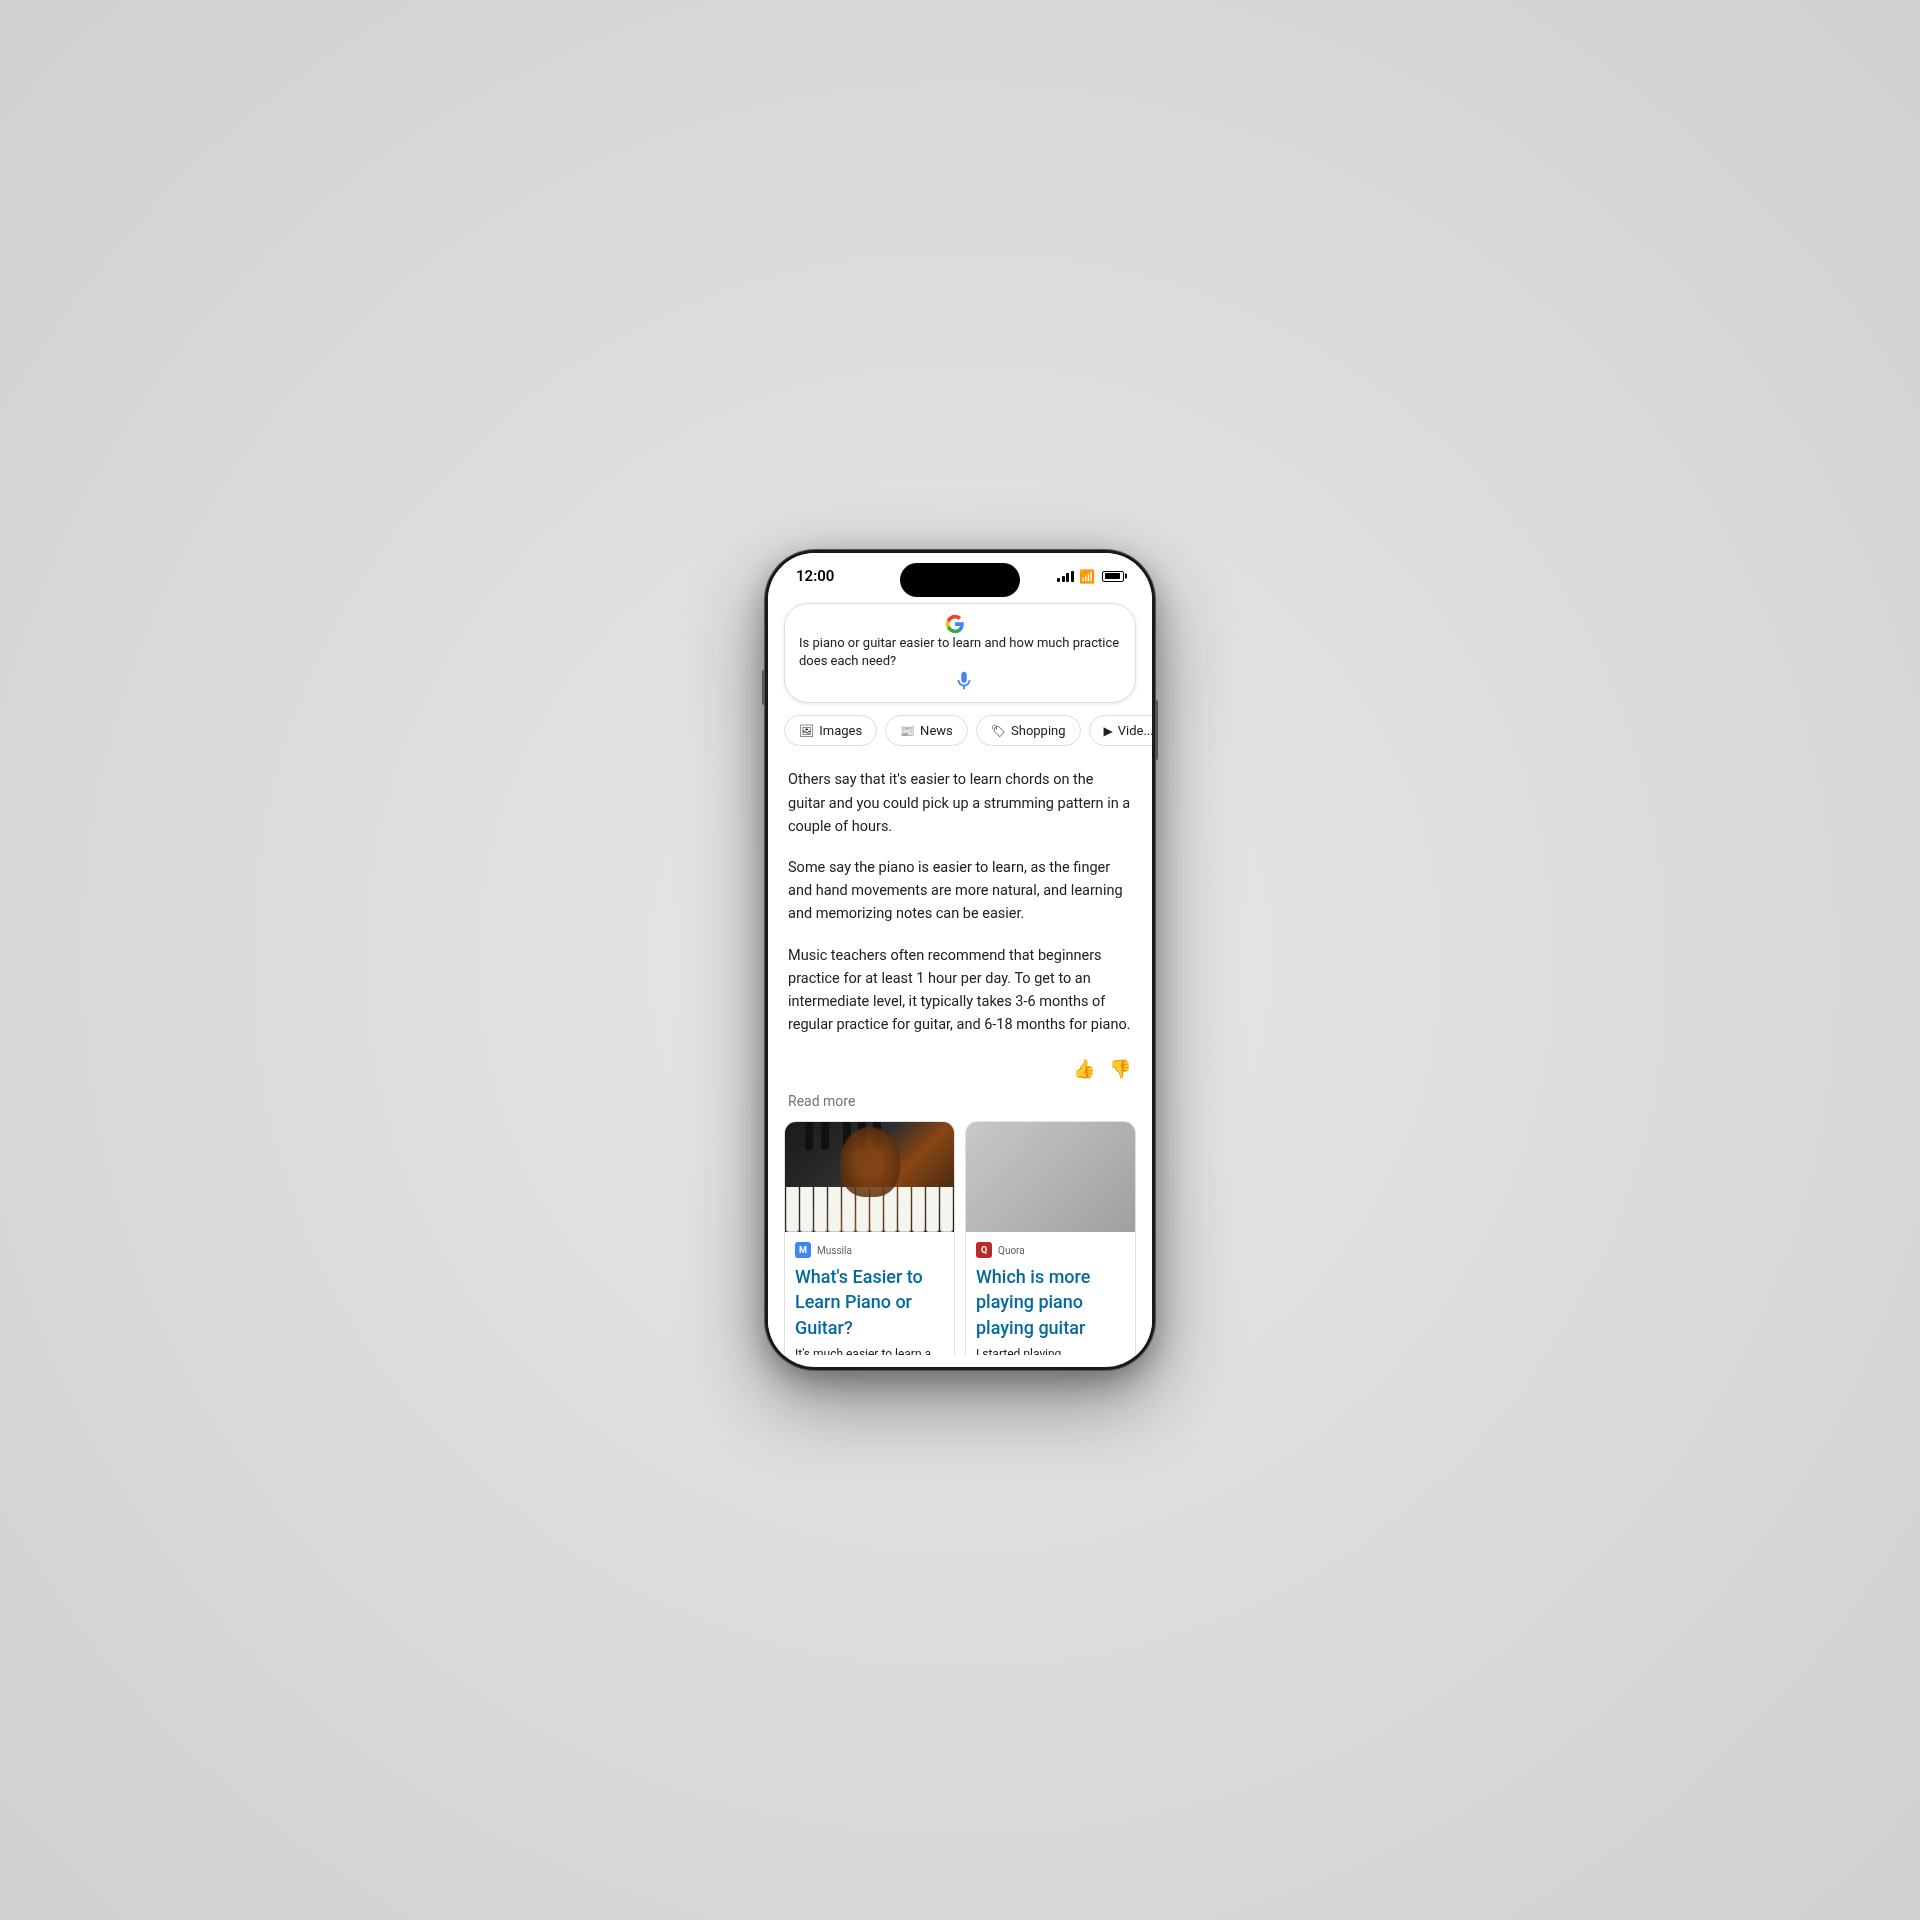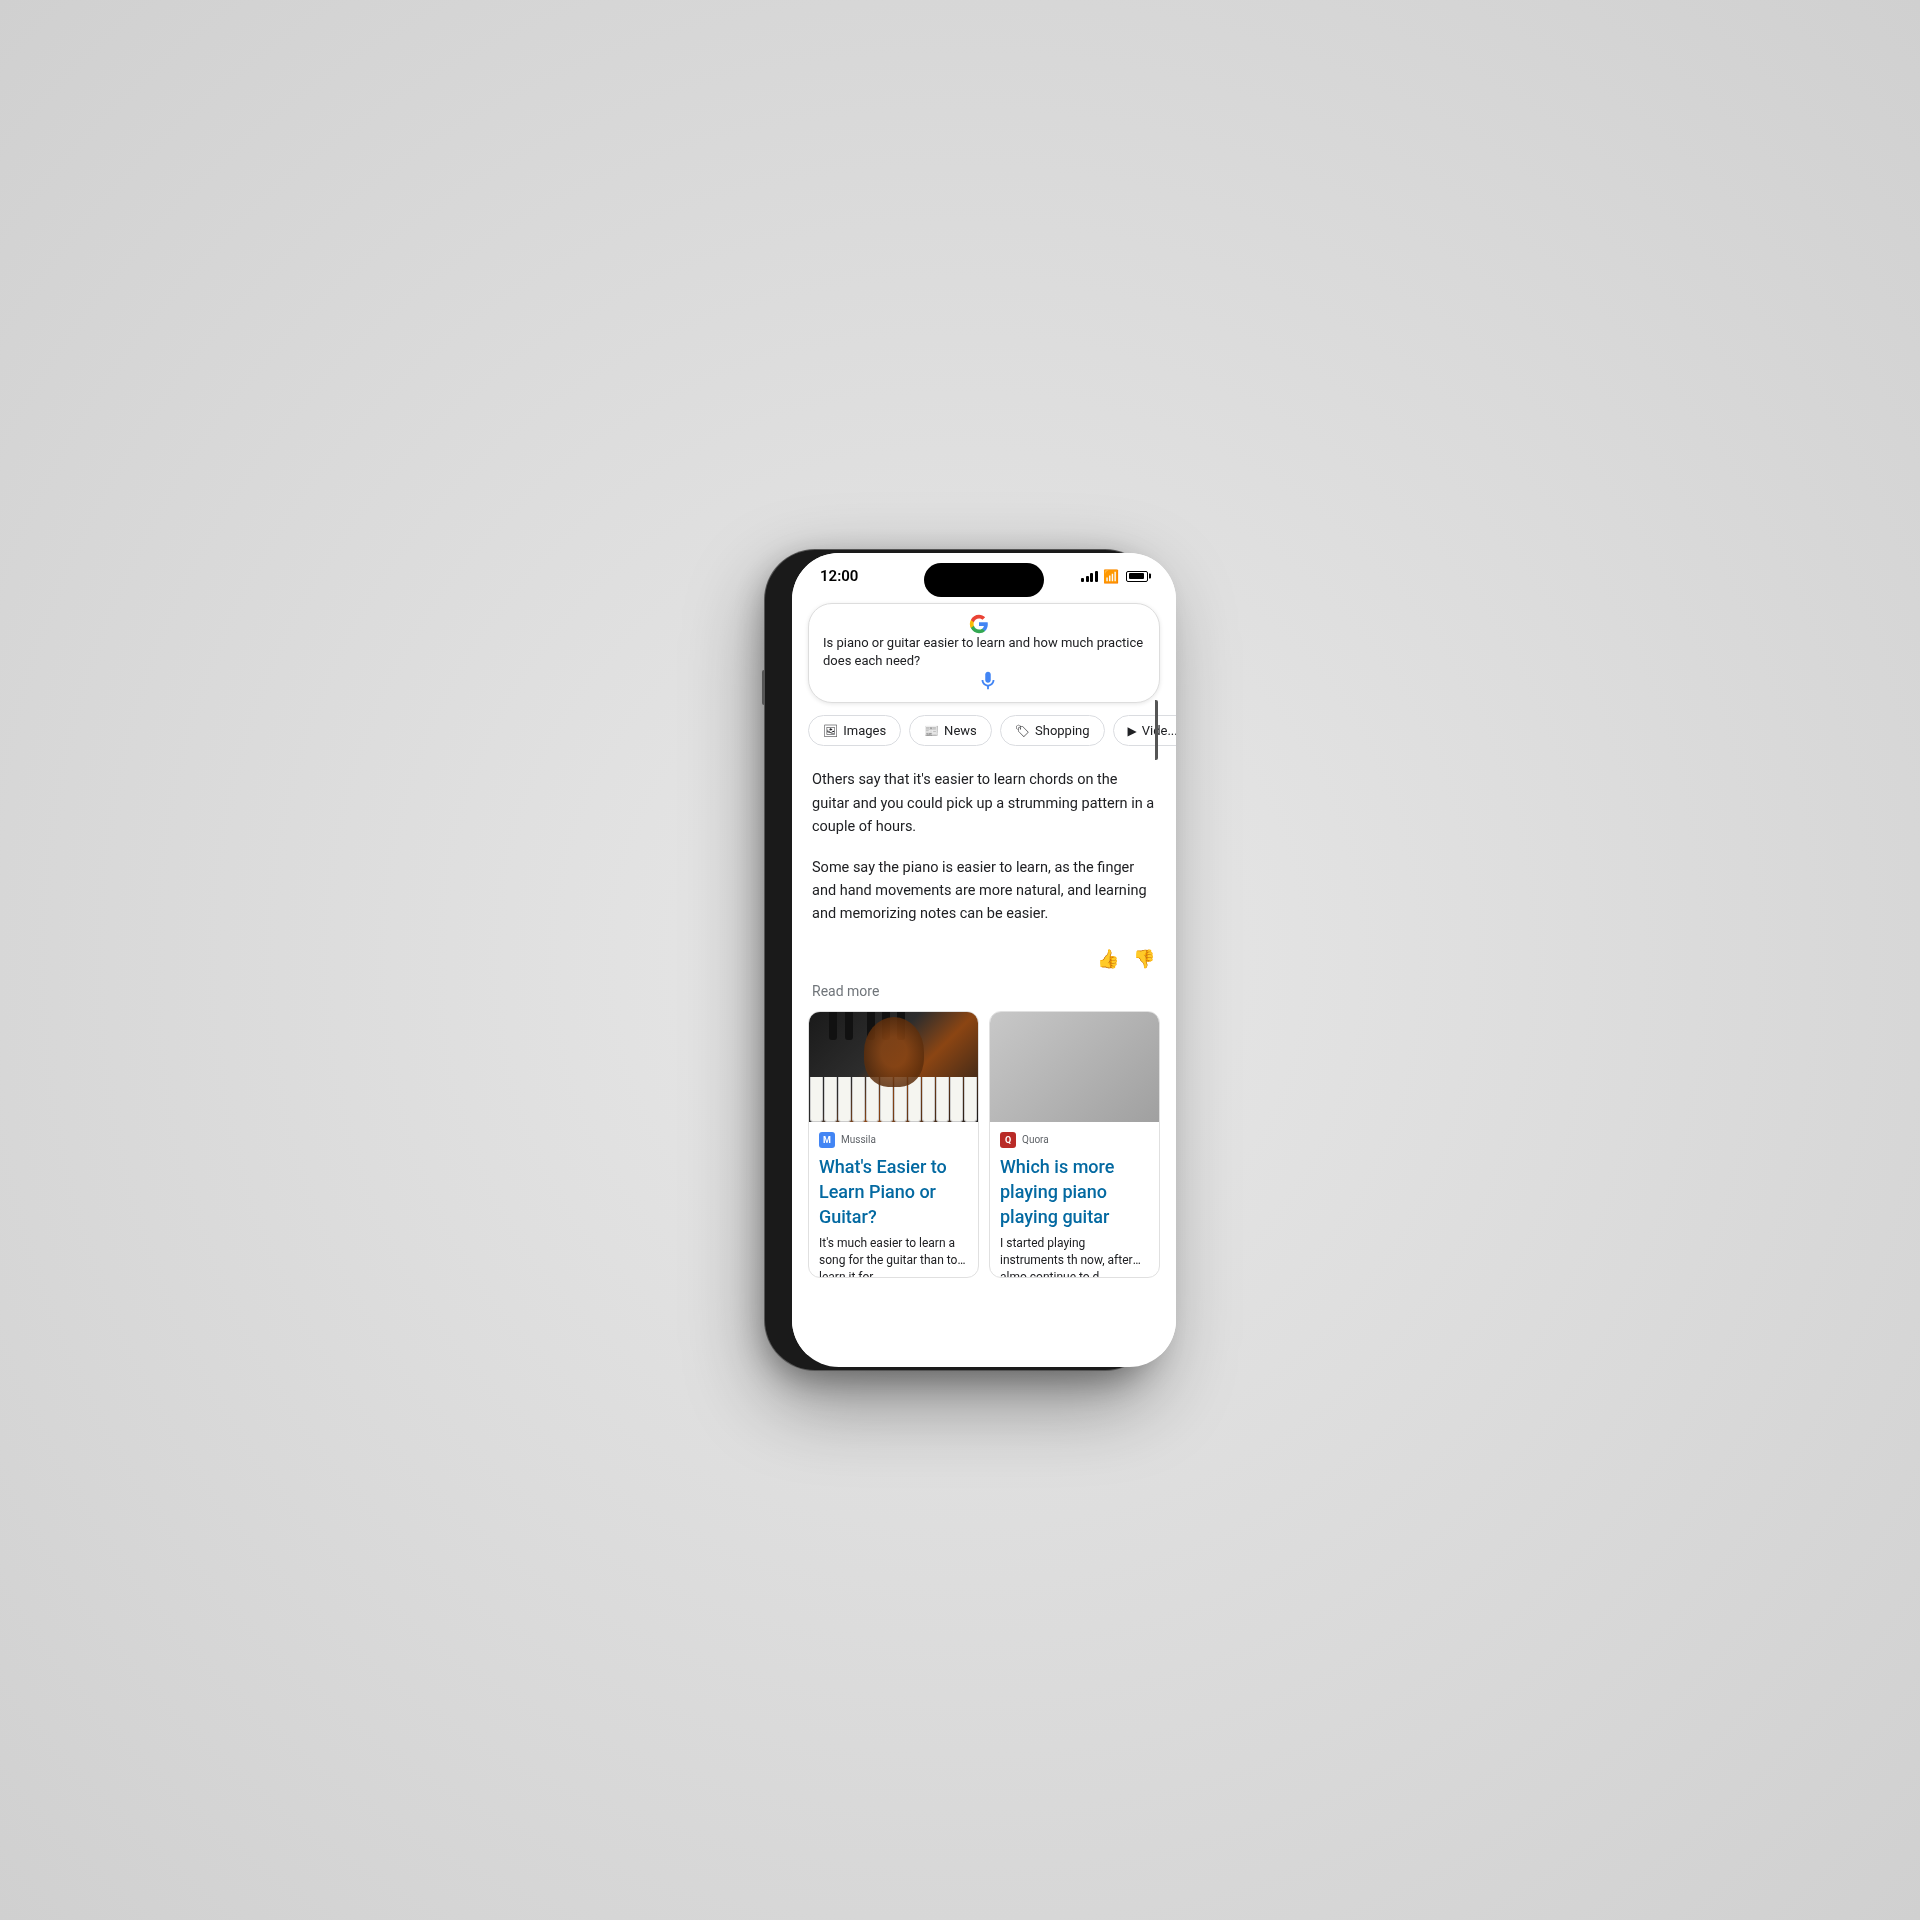--- a/index.html
+++ b/index.html
@@ -58,21 +58,20 @@
       border-radius: 0 2px 2px 0;
     }
 
     .phone-inner {
       width: 100%;
       height: 100%;
       background: #fff;
       border-radius: 47px;
       overflow: hidden;
       position: relative;
-      margin-left: 24px;
     }
 
     
     .status-bar {
       display: flex;
       justify-content: space-between;
       align-items: center;
       padding: 14px 28px 8px;
       background: #fff;
       position: relative;
@@ -451,20 +450,21 @@
           </div>
           <div class="tab-item">
             <span class="tab-icon">▶</span>
             <span>Vide...</span>
           </div>
         </div>
 
         <div class="answer-section">
           <p class="answer-paragraph">Others say that it's easier to learn chords on the guitar and you could pick up a strumming pattern in a couple of hours.</p>
           <p class="answer-paragraph">Some say the piano is easier to learn, as the finger and hand movements are more natural, and learning and memorizing notes can be easier.</p>
+          <p class="answer-paragraph">Music teachers often recommend that beginners practice for at least 1 hour per day. To get to an intermediate level, it typically takes 3-6 months of regular practice for guitar, and 6-18 months for piano.</p>
         </div>
 
         <div class="feedback-row">
           <span class="feedback-btn">👍</span>
           <span class="feedback-btn">👎</span>
         </div>
 
         <div class="read-more">Read more</div>
 
         <div class="cards-row">

